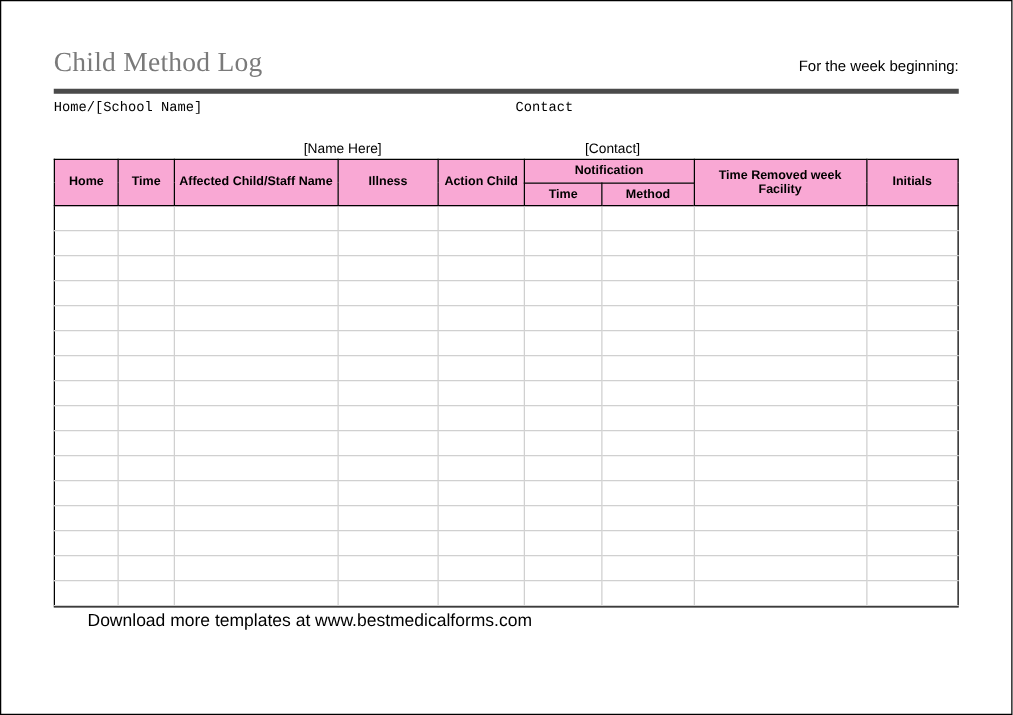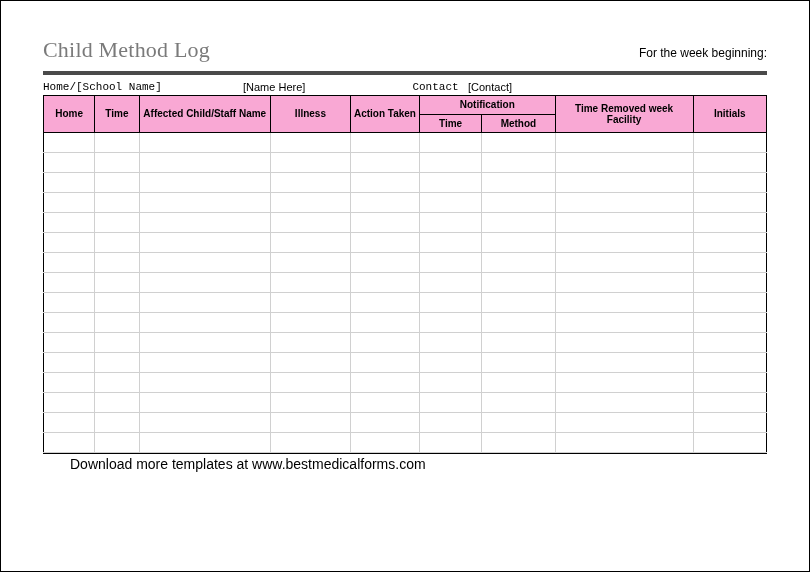--- a/index.html
+++ b/index.html
@@ -38,21 +38,21 @@
     background: #4a4a4a;
     margin-bottom: 6px;
   }
   .info-row {
     display: flex;
     font-size: 11px;
     margin-bottom: 2px;
     gap: 0;
   }
   .info-row .label { white-space: nowrap; font-family: Liberation Mono, monospace; }
-  .info-row .val { white-space: nowrap; }
+  .info-row .val { white-space: nowrap; margin-top: 32px; }
   .info-row .seg1 { width: 200px; }
   .info-row .seg2 { width: 160px; }
   .info-row .seg3 { width: 65px; text-align: center; }
   .info-row .seg4 { }
 
   table.log {
     width: 100%;
     border-collapse: collapse;
     table-layout: fixed;
     font-size: 10px;
@@ -125,21 +125,21 @@
         <col class="c-nmeth">
         <col class="c-rem">
         <col class="c-init">
     </colgroup>
     <thead>
       <tr>
         <th rowspan="2">Home</th>
         <th rowspan="2">Time</th>
         <th rowspan="2">Affected Child/Staff Name</th>
         <th rowspan="2">Illness</th>
-        <th rowspan="2">Action Taken</th>
+        <th rowspan="2">Action Child</th>
         <th colspan="2">Notification</th>
         <th rowspan="2">Time Removed week Facility</th>
         <th rowspan="2">Initials</th>
       </tr>
       <tr>
         <th>Time</th>
         <th>Method</th>
       </tr>
     </thead>
     <tbody id="log-body">

